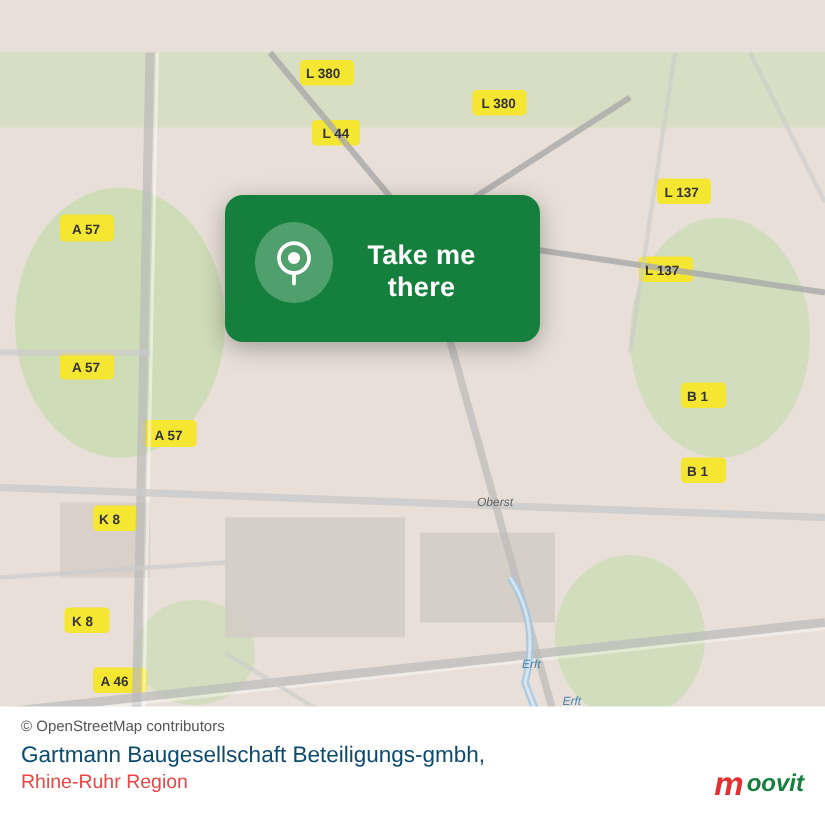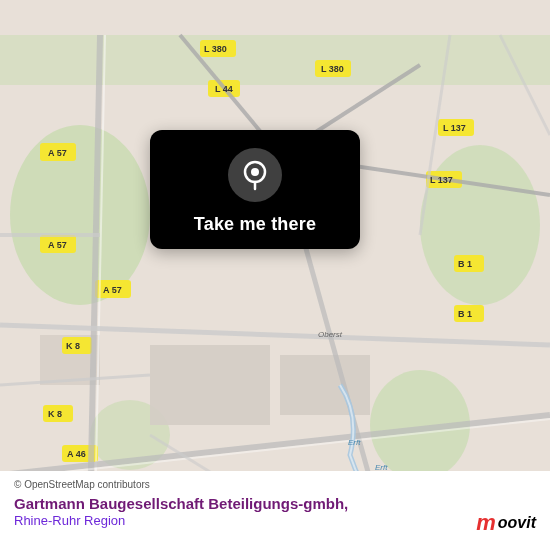--- a/index.html
+++ b/index.html
@@ -24,24 +24,24 @@
       top: 0; left: 0;
       width: 100%; height: 100%;
     }
 
     
     #take-me-there-card {
       position: absolute;
       top: 130px;
       left: 150px;
       width: 210px;
-      background: #000000;
+      background: #15803d;
       border-radius: 12px;
       display: flex;
-      flex-direction: column;
+      flex-direction: row;
       align-items: center;
       padding: 18px 20px 14px;
       box-shadow: 0 4px 16px rgba(0,0,0,0.3);
       cursor: pointer;
     }
 
     #location-icon-circle {
       width: 54px;
       height: 54px;
       border-radius: 50%;
@@ -76,44 +76,44 @@
     }
 
     #attribution {
       font-size: 10px;
       color: #555;
       margin-bottom: 4px;
     }
 
     #location-title {
       font-size: 15px;
-      font-weight: bold;
-      color: #701a75;
+      font-weight: normal;
+      color: #0c4a6e;
       line-height: 1.3;
     }
 
     #location-subtitle {
       font-size: 13px;
-      color: #6d28d9;
+      color: #ef4444;
     }
 
     
     #moovit-logo {
       position: absolute;
       bottom: 14px;
       right: 14px;
       display: flex;
       align-items: center;
       gap: 2px;
     }
 
     #moovit-text {
       font-size: 16px;
       font-weight: bold;
-      color: #000000;
+      color: #15803d;
       font-style: italic;
     }
 
     #moovit-m {
       font-size: 22px;
       font-weight: 900;
       color: #e63030;
       font-style: italic;
     }
   </style>

